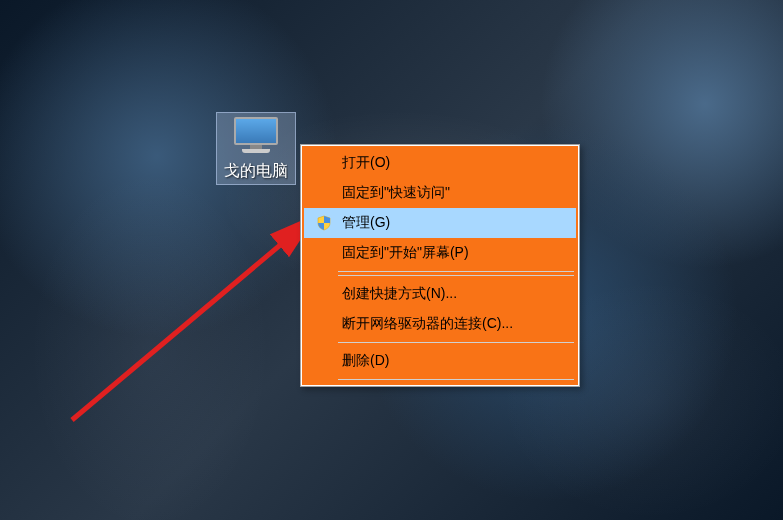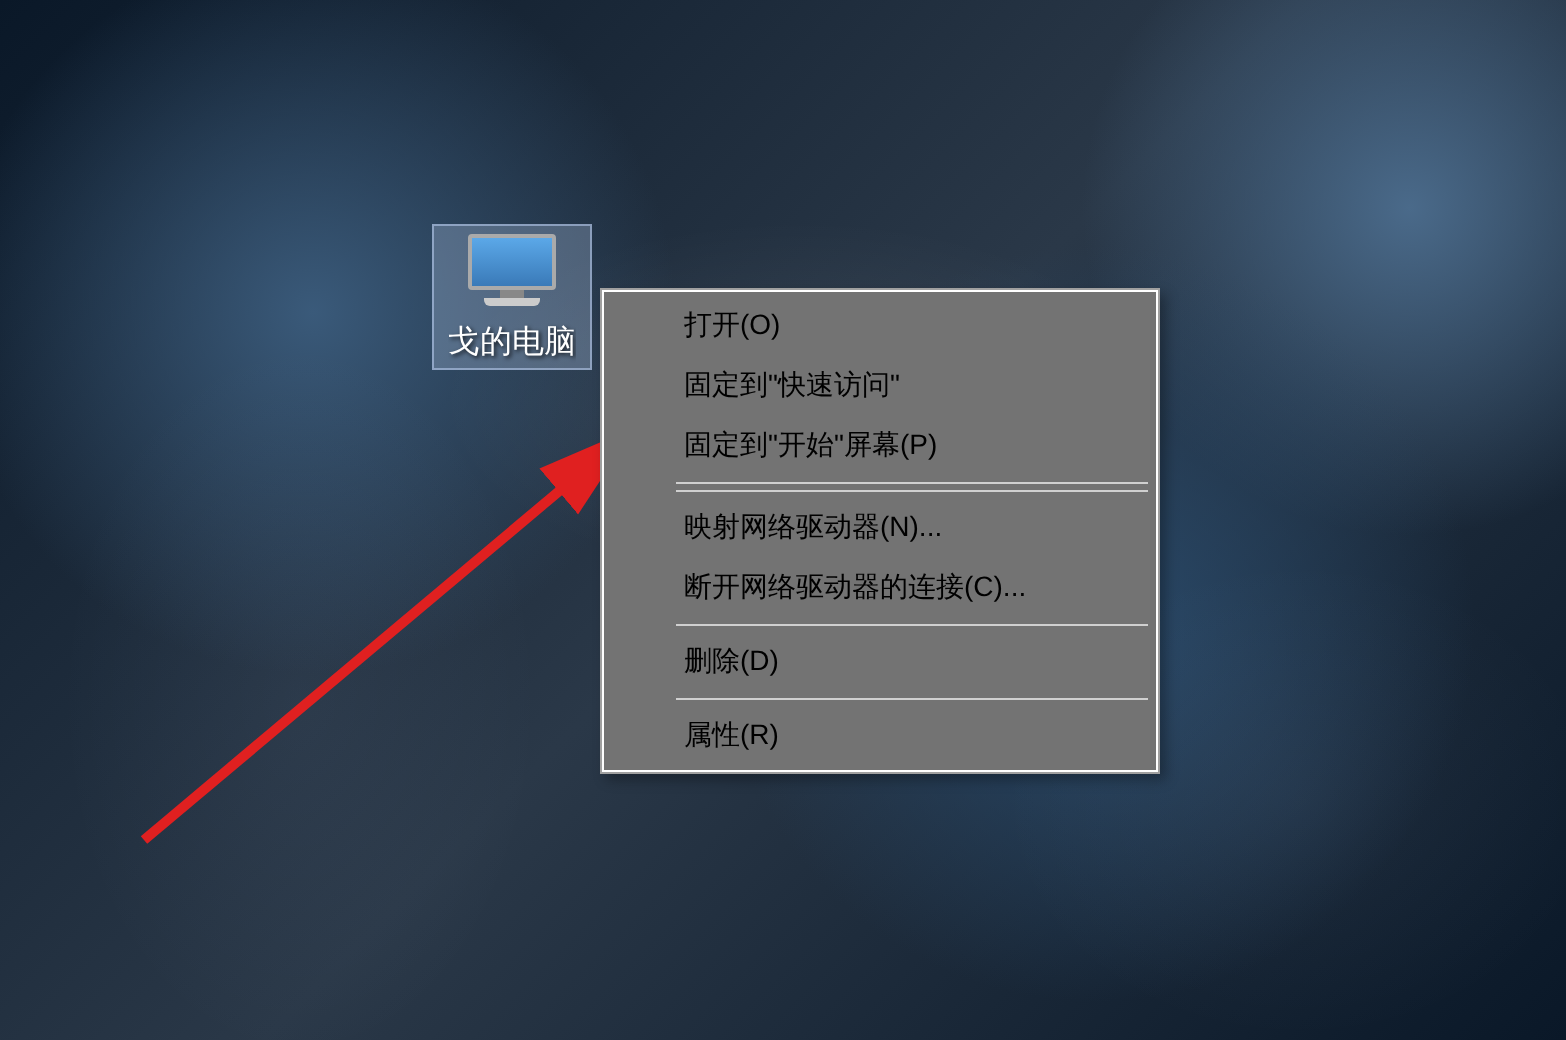--- a/index.html
+++ b/index.html
@@ -85,21 +85,21 @@
       text-shadow: 1px 1px 2px rgba(0,0,0,0.8);
       text-align: center;
       white-space: nowrap;
       overflow: hidden;
     }
     .context-menu {
       position: absolute;
       left: 300px;
       top: 144px;
       width: 280px;
-      background: #737373;
+      background: #f97316;
       border: 1px solid #a0a0a0;
       outline: 1px solid #ffffff;
       outline-offset: -2px;
       box-shadow: 3px 3px 6px rgba(0,0,0,0.3);
       padding: 3px;
     }
     .menu-item {
       display: flex;
       align-items: center;
       height: 30px;
@@ -184,50 +184,56 @@
   <div class="menu-item">
     <div class="menu-icon-area"></div>
     <div class="menu-text">打开(O)</div>
     <div class="menu-arrow-area"></div>
   </div>
   <div class="menu-item">
     <div class="menu-icon-area"></div>
     <div class="menu-text">固定到"快速访问"</div>
     <div class="menu-arrow-area"></div>
   </div>
+  <div class="menu-item highlighted">
+    <div class="menu-icon-area">
+      <svg class="shield-icon" viewBox="0 0 16 16">
+        <path d="M8 1 L14 3 L14 8 Q14 13 8 15 Q2 13 2 8 L2 3 Z" fill="#ffd040" stroke="#e0a000" stroke-width="0.5"></path>
+        <path d="M8 1 L14 3 L14 8 L8 8 Z" fill="#4890e0"></path>
+        <path d="M2 8 L8 8 L8 15 Q2 13 2 8 Z" fill="#4890e0"></path>
+      </svg>
+    </div>
+    <div class="menu-text">管理(G)</div>
+    <div class="menu-arrow-area"></div>
+  </div>
   <div class="menu-item">
     <div class="menu-icon-area"></div>
     <div class="menu-text">固定到"开始"屏幕(P)</div>
     <div class="menu-arrow-area"></div>
   </div>
 
   <div class="menu-separator"></div>
 
 
   <div class="menu-separator"></div>
 
   <div class="menu-item">
     <div class="menu-icon-area"></div>
-    <div class="menu-text">映射网络驱动器(N)...</div>
+    <div class="menu-text">创建快捷方式(N)...</div>
     <div class="menu-arrow-area"></div>
   </div>
   <div class="menu-item">
     <div class="menu-icon-area"></div>
     <div class="menu-text">断开网络驱动器的连接(C)...</div>
     <div class="menu-arrow-area"></div>
   </div>
 
   <div class="menu-separator"></div>
 
   <div class="menu-item">
     <div class="menu-icon-area"></div>
     <div class="menu-text">删除(D)</div>
     <div class="menu-arrow-area"></div>
   </div>
 
   <div class="menu-separator"></div>
 
-  <div class="menu-item">
-    <div class="menu-icon-area"></div>
-    <div class="menu-text">属性(R)</div>
-    <div class="menu-arrow-area"></div>
-  </div>
 </div>
 
 </body></html>

